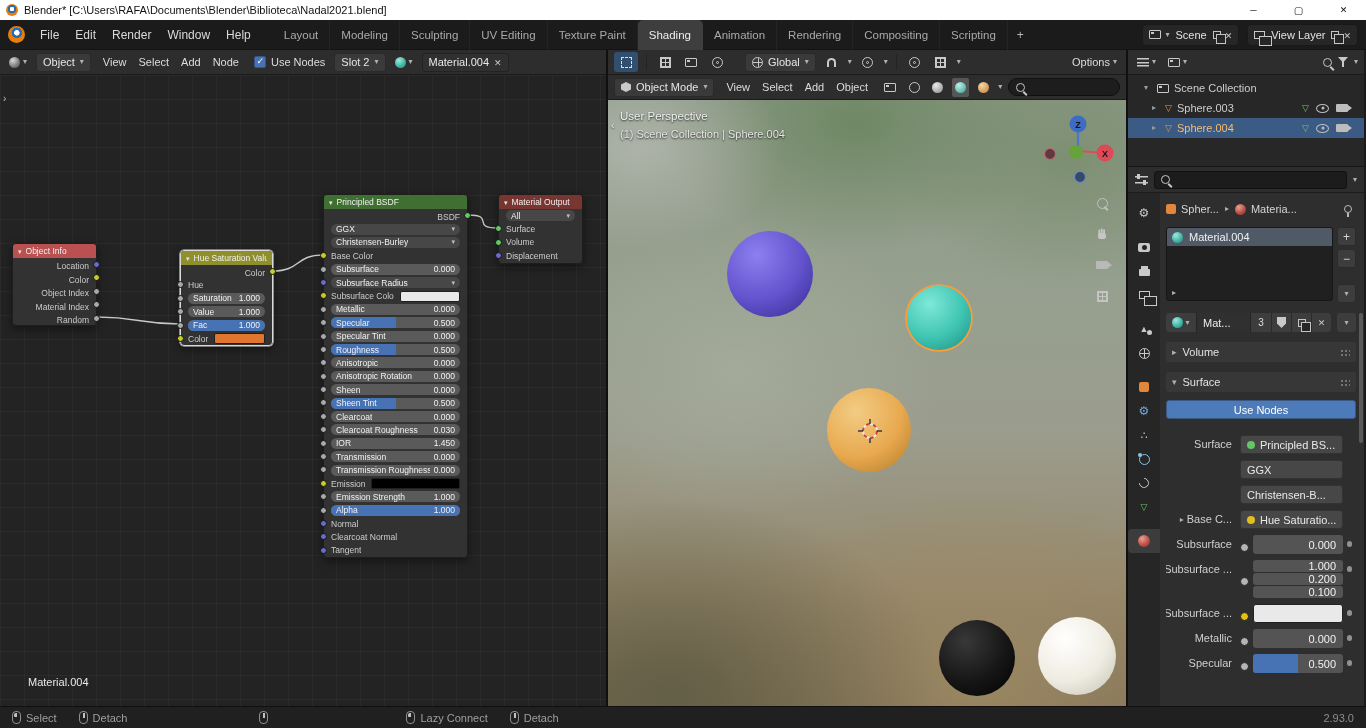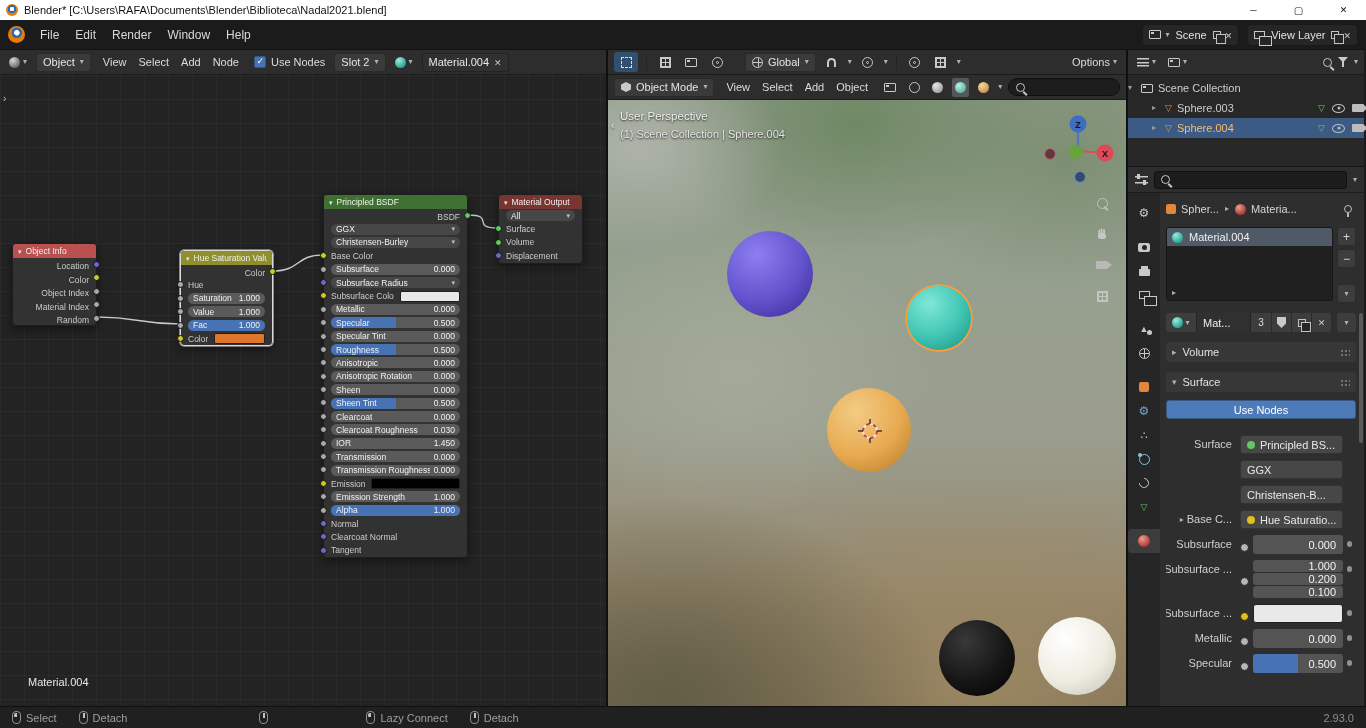--- a/index.html
+++ b/index.html
@@ -175,21 +175,21 @@
              border-radius:9px; height:18px; padding:0 7px; width:128px; }
   .vsearch input { background:transparent; border:none; outline:none; color:#ddd; font-size:11px; width:100%;
                    font-family:"Liberation Sans","DejaVu Sans",sans-serif; }
   .shade-btn { width:20px; height:19px; display:flex; align-items:center; justify-content:center; border-radius:2px; }
   .shade-btn.active { background:#565656; }
 
   
   .olhdr { justify-content:flex-start; }
   .ol-sp { flex:1; }
   .outliner-body { background:#272727; height:92px; padding-top:3px; border-bottom:1px solid #151515; }
-  .ol-row { height:20px; display:flex; align-items:center; gap:5px; padding:0 0; font-size:11px; color:#cdcdcd; }
+  .ol-row { height:20px; display:flex; align-items:center; gap:5px; padding:0 16px; font-size:11px; color:#cdcdcd; }
   .ol-row.child { padding-left:24px; }
   .ol-row.sel { background:#3b5a84; }
   .ol-row.sel .ol-name { color:#f5bd75; }
   .ol-exp { font-size:8px; color:#9c9c9c; width:8px; }
   .ol-right { margin-left:auto; display:flex; align-items:center; gap:7px; }
   .tri { font-size:9px; line-height:1; }
   .tri-or::before { content:"▽"; color:#ef9443; }
   .tri-gr::before { content:"▽"; color:#6bc96b; }
 
   
@@ -269,21 +269,21 @@
   .pswatch { flex:1; height:19px; border-radius:3px; border:1px solid #222; }
   .pdotcol { width:13px; flex:0 0 auto; display:flex; justify-content:center; margin-top:6px; }
   .adot { width:5.5px; height:5.5px; border-radius:50%; background:#909090; }
 
   
   .statusbar { height:22px; background:#202020; border-top:1px solid #101010; display:flex; align-items:center;
                padding:0 12px; font-size:11px; color:#9f9f9f; }
   .sb-items { display:flex; align-items:center; gap:22px; }
   .sb-item { display:flex; align-items:center; gap:5px; white-space:nowrap; }
   .sb-item:nth-child(3) { margin-left:110px; }
-  .sb-item:nth-child(4) { margin-left:76px; }
+  .sb-item:nth-child(4) { margin-left:116px; }
   .sb-version { margin-left:auto; color:#8d8d8d; }
   .ms { width:9px; height:13px; border:1px solid #8f8f8f; border-radius:4px; display:inline-block; position:relative; }
   .ms-l::before { content:""; position:absolute; left:0.5px; top:1px; width:3px; height:4px; background:#c2c2c2; border-radius:2px 0 0 1px; }
   .ms-m::before { content:""; position:absolute; left:3px; top:1px; width:2px; height:4.5px; background:#c2c2c2; }
 </style>
 </head>
 <body>
 
 <div class="app">
 
@@ -298,20 +298,33 @@
   </div>
 
   <div class="topbar">
     <span class="blender-logo"></span>
     <div class="menubar">
         <span class="menu-item">File</span>
         <span class="menu-item">Edit</span>
         <span class="menu-item">Render</span>
         <span class="menu-item">Window</span>
         <span class="menu-item">Help</span>
+      </div>
+    <div class="ws-tabs">
+        <span class="ws-tab">Layout</span>
+        <span class="ws-tab">Modeling</span>
+        <span class="ws-tab">Sculpting</span>
+        <span class="ws-tab">UV Editing</span>
+        <span class="ws-tab">Texture Paint</span>
+        <span class="ws-tab active">Shading</span>
+        <span class="ws-tab">Animation</span>
+        <span class="ws-tab">Rendering</span>
+        <span class="ws-tab">Compositing</span>
+        <span class="ws-tab">Scripting</span>
+        <span class="ws-add">+</span>
       </div>
     <div class="top-right">
       <div class="idsel">
         <span class="ic-coll"></span>
         <span class="chev-d"></span>
         <span class="idsel-label">Scene</span>
         <span class="ic-copy"></span>
         <span class="x-ic"></span>
       </div>
       <div class="idsel">

